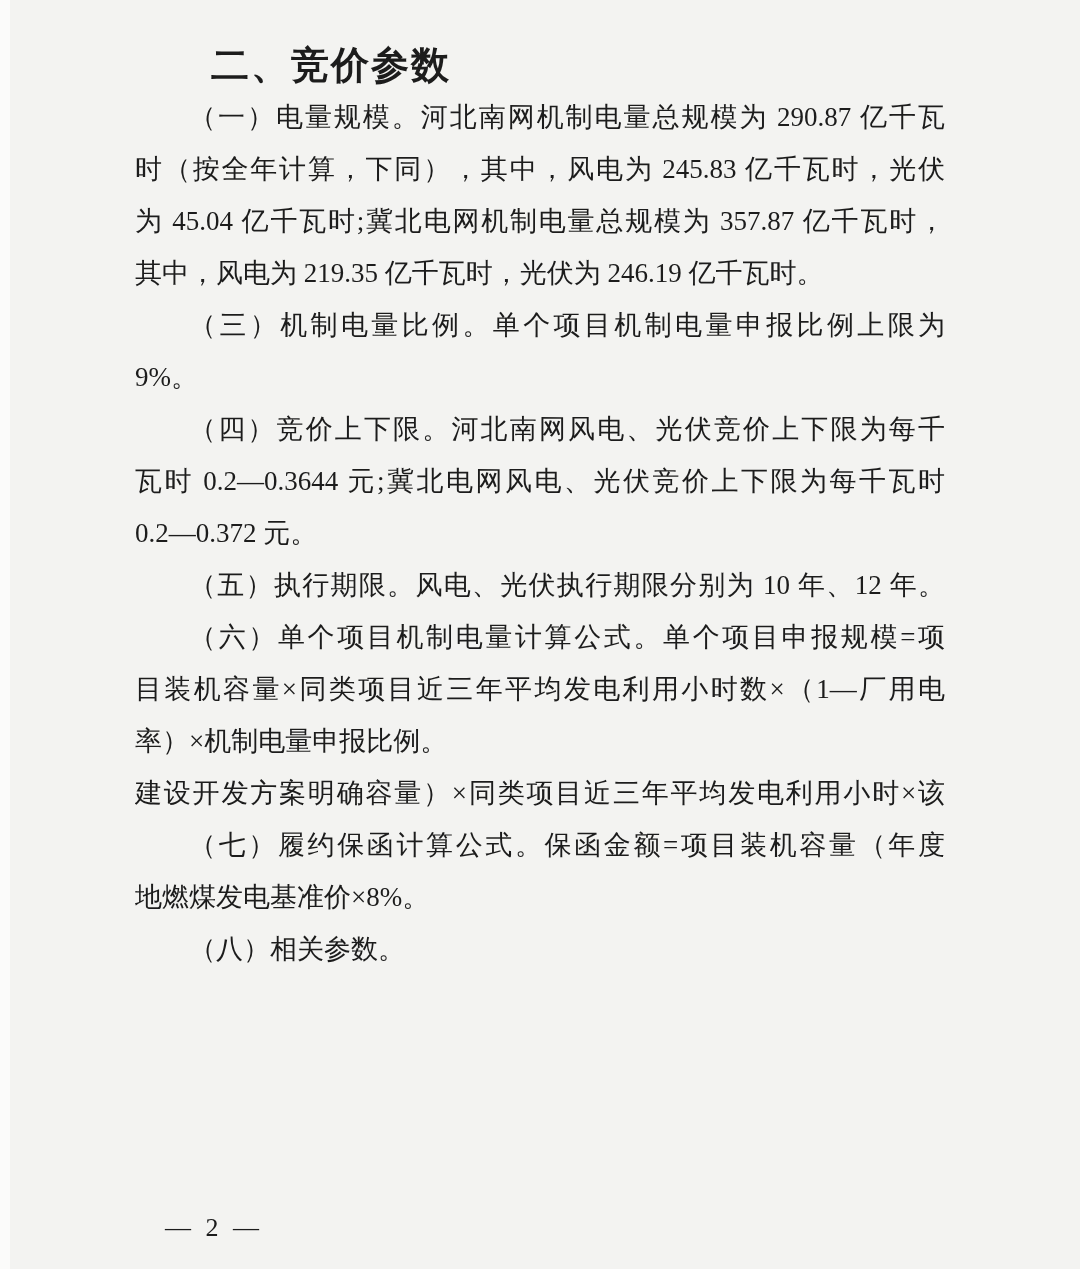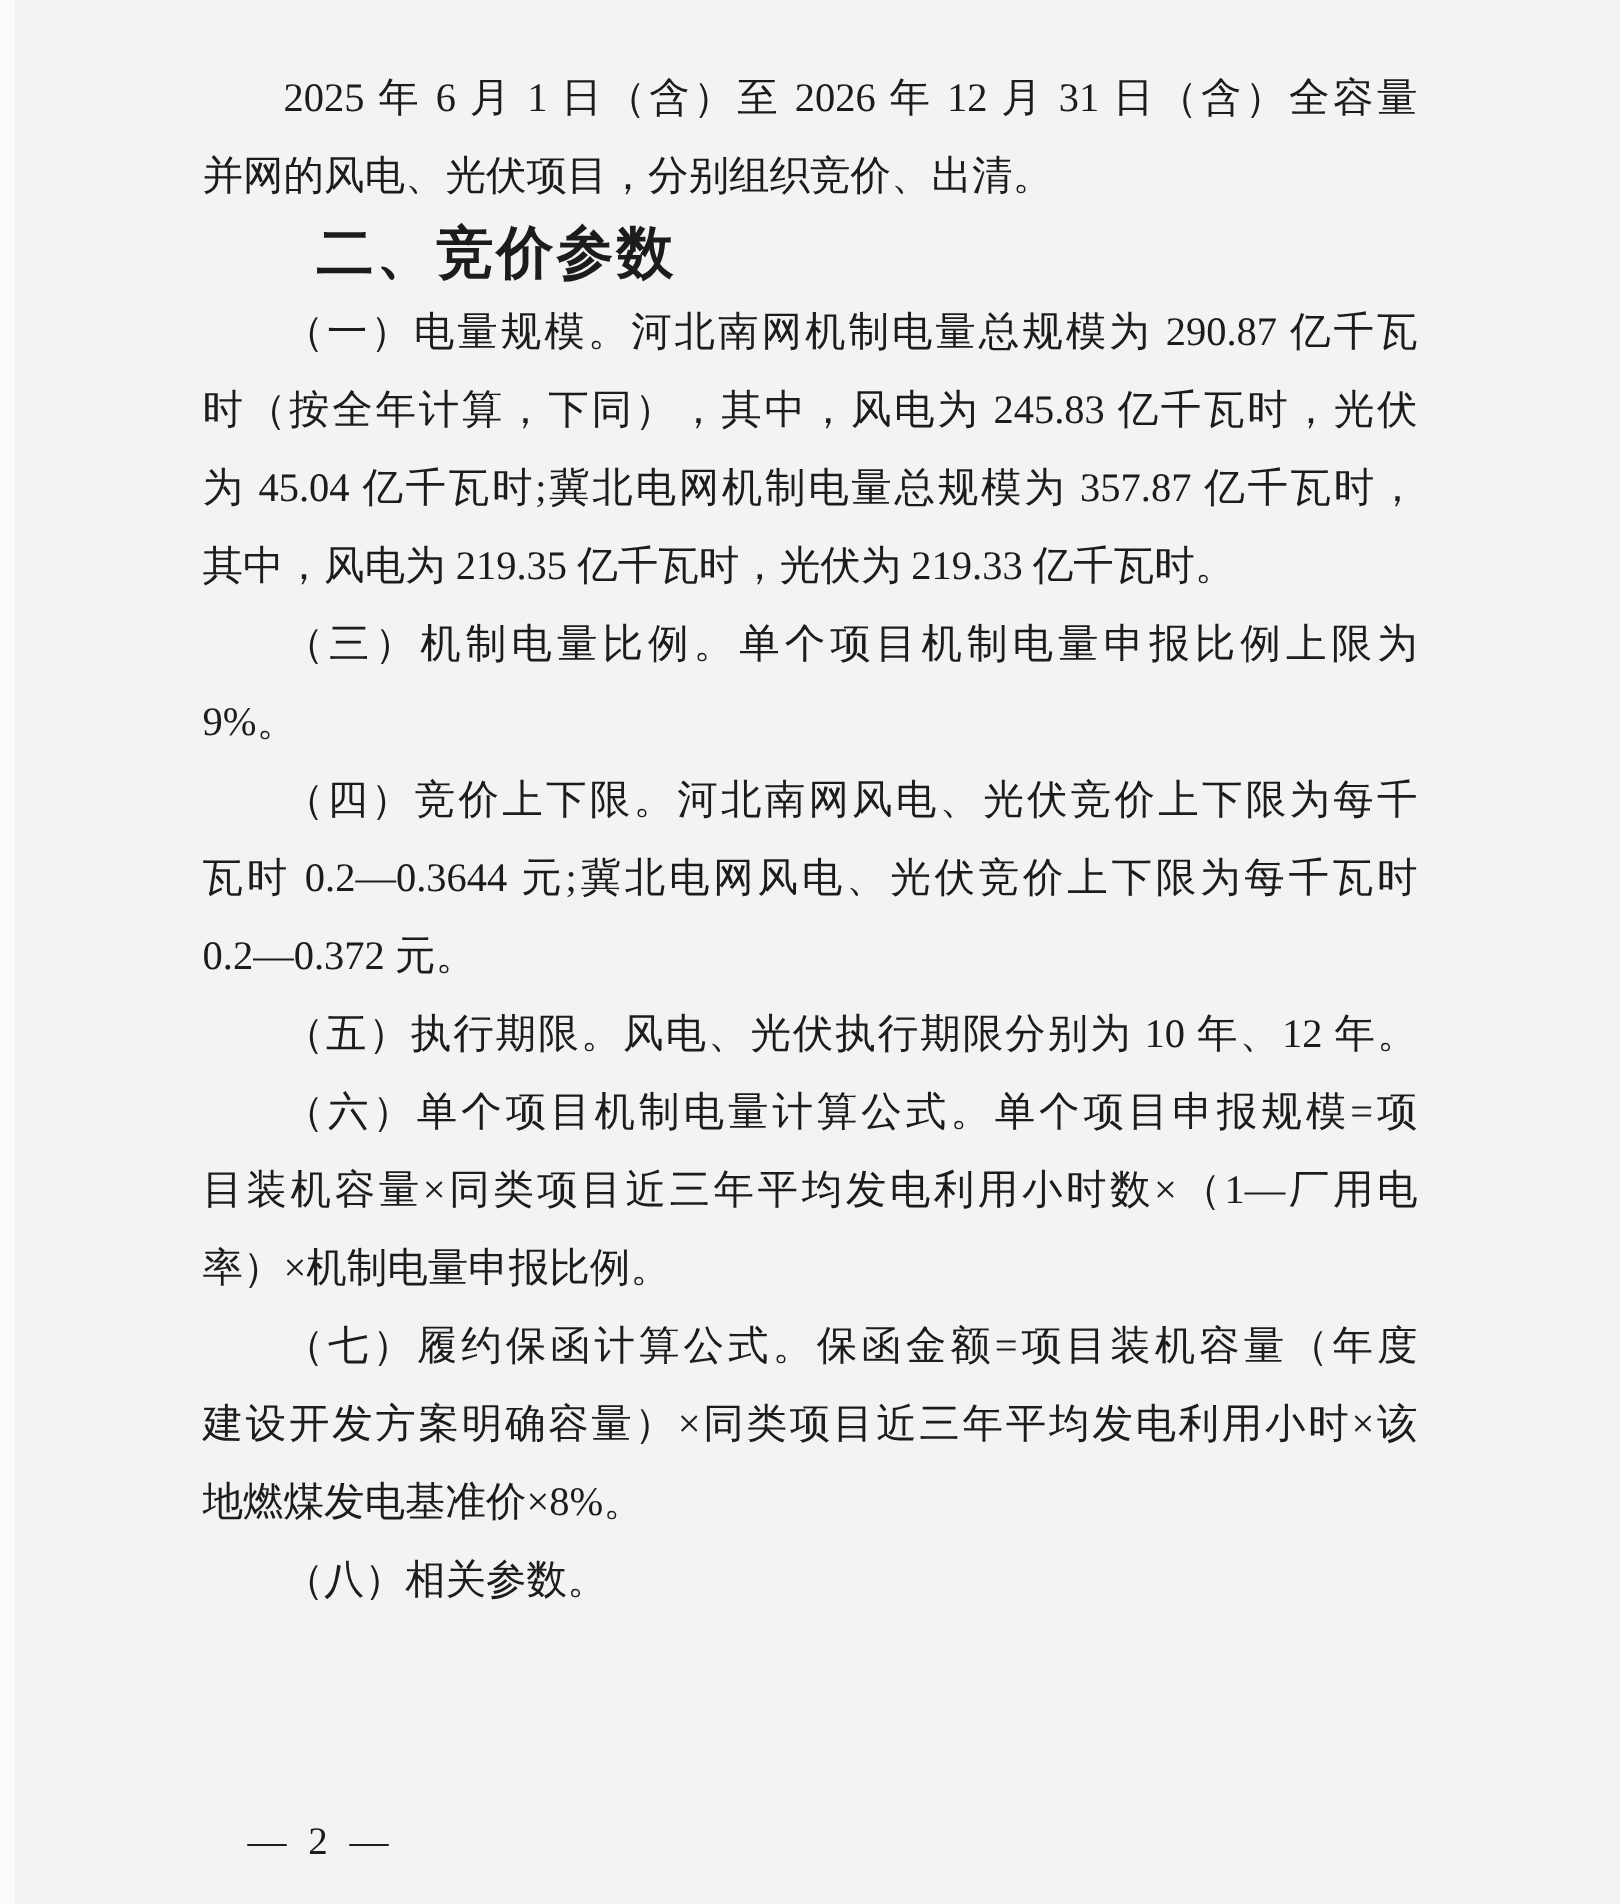--- a/index.html
+++ b/index.html
@@ -65,53 +65,49 @@
     font-size: 26px;
     letter-spacing: 4px;
     color: #1c1c1c;
   }
 </style>
 </head>
 <body>
 
 <div class="page">
   <div class="content">
-      <div class="para body">
-        <div class="line just indent">2025 年 6 月 1 日（含）至 2026 年 12 月 31 日（含）全容量</div>
-        <div class="line">并网的风电、光伏项目，分别组织竞价、出清。</div>
-      </div>
       <div class="para heading">
         <div class="line indent">二、竞价参数</div>
       </div>
       <div class="para body">
         <div class="line just indent">（一）电量规模。河北南网机制电量总规模为 290.87 亿千瓦</div>
         <div class="line just">时（按全年计算，下同），其中，风电为 245.83 亿千瓦时，光伏</div>
         <div class="line just">为 45.04 亿千瓦时;冀北电网机制电量总规模为 357.87 亿千瓦时，</div>
-        <div class="line">其中，风电为 219.35 亿千瓦时，光伏为 219.33 亿千瓦时。</div>
+        <div class="line">其中，风电为 219.35 亿千瓦时，光伏为 246.19 亿千瓦时。</div>
       </div>
       <div class="para body">
         <div class="line just indent">（三）机制电量比例。单个项目机制电量申报比例上限为</div>
         <div class="line">9%。</div>
       </div>
       <div class="para body">
         <div class="line just indent">（四）竞价上下限。河北南网风电、光伏竞价上下限为每千</div>
         <div class="line just">瓦时 0.2—0.3644 元;冀北电网风电、光伏竞价上下限为每千瓦时</div>
         <div class="line">0.2—0.372 元。</div>
       </div>
       <div class="para body">
         <div class="line just indent">（五）执行期限。风电、光伏执行期限分别为 10 年、12 年。</div>
       </div>
       <div class="para body">
         <div class="line just indent">（六）单个项目机制电量计算公式。单个项目申报规模=项</div>
         <div class="line just">目装机容量×同类项目近三年平均发电利用小时数×（1—厂用电</div>
         <div class="line">率）×机制电量申报比例。</div>
       </div>
       <div class="para body">
+        <div class="line just">建设开发方案明确容量）×同类项目近三年平均发电利用小时×该</div>
         <div class="line just indent">（七）履约保函计算公式。保函金额=项目装机容量（年度</div>
-        <div class="line just">建设开发方案明确容量）×同类项目近三年平均发电利用小时×该</div>
         <div class="line">地燃煤发电基准价×8%。</div>
       </div>
       <div class="para body">
         <div class="line indent">（八）相关参数。</div>
       </div>
     </div>
   <div class="footer">— 2 —</div>
 </div>
 
 </body></html>

